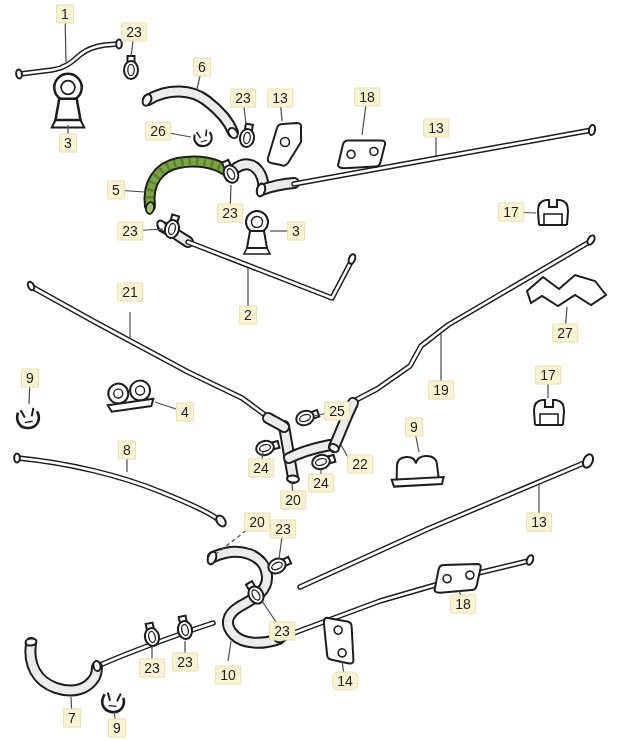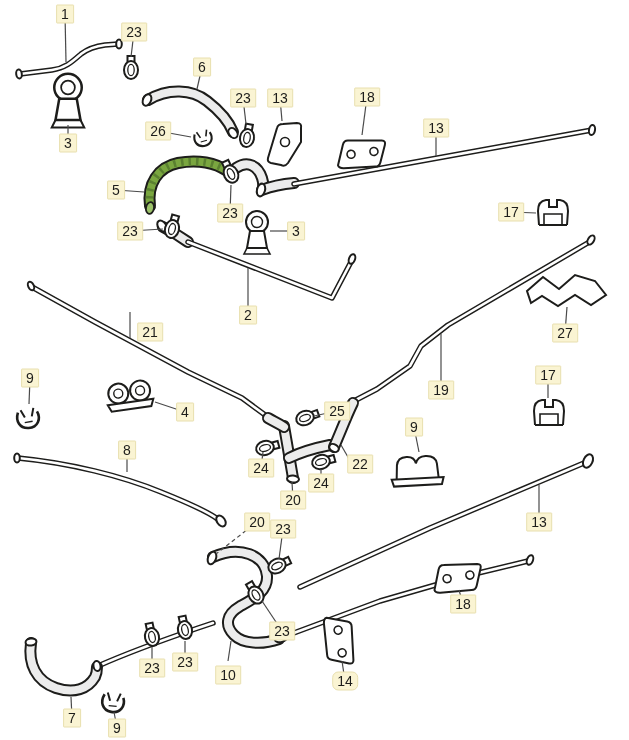--- a/index.html
+++ b/index.html
@@ -279,21 +279,21 @@
       <div class="callout" style="left: 367px; top: 97px;">18</div>
       <div class="callout" style="left: 436px; top: 128px;">13</div>
       <div class="callout" style="left: 158px; top: 131px;">26</div>
       <div class="callout" style="left: 68px; top: 143px;">3</div>
       <div class="callout" style="left: 116px; top: 190px;">5</div>
       <div class="callout" style="left: 230px; top: 213px;">23</div>
       <div class="callout" style="left: 511px; top: 212px;">17</div>
       <div class="callout" style="left: 130px; top: 231px;">23</div>
       <div class="callout" style="left: 296px; top: 231px;">3</div>
       <div class="callout" style="left: 248px; top: 315px;">2</div>
-      <div class="callout" style="left: 130px; top: 332px; margin-left: 20px;">21</div>
+      <div class="callout" style="left: 130px; top: 292px;">21</div>
       <div class="callout" style="left: 565px; top: 333px;">27</div>
       <div class="callout" style="left: 30px; top: 378px;">9</div>
       <div class="callout" style="left: 441px; top: 390px;">19</div>
       <div class="callout" style="left: 548px; top: 375px;">17</div>
       <div class="callout" style="left: 185px; top: 412px;">4</div>
       <div class="callout" style="left: 337px; top: 411px; text-align: right;">25</div>
       <div class="callout" style="left: 414px; top: 427px;">9</div>
       <div class="callout" style="left: 127px; top: 450px;">8</div>
       <div class="callout" style="left: 352px; top: 464px; margin-left: 8px;">22</div>
       <div class="callout" style="left: 261px; top: 468px;">24</div>

